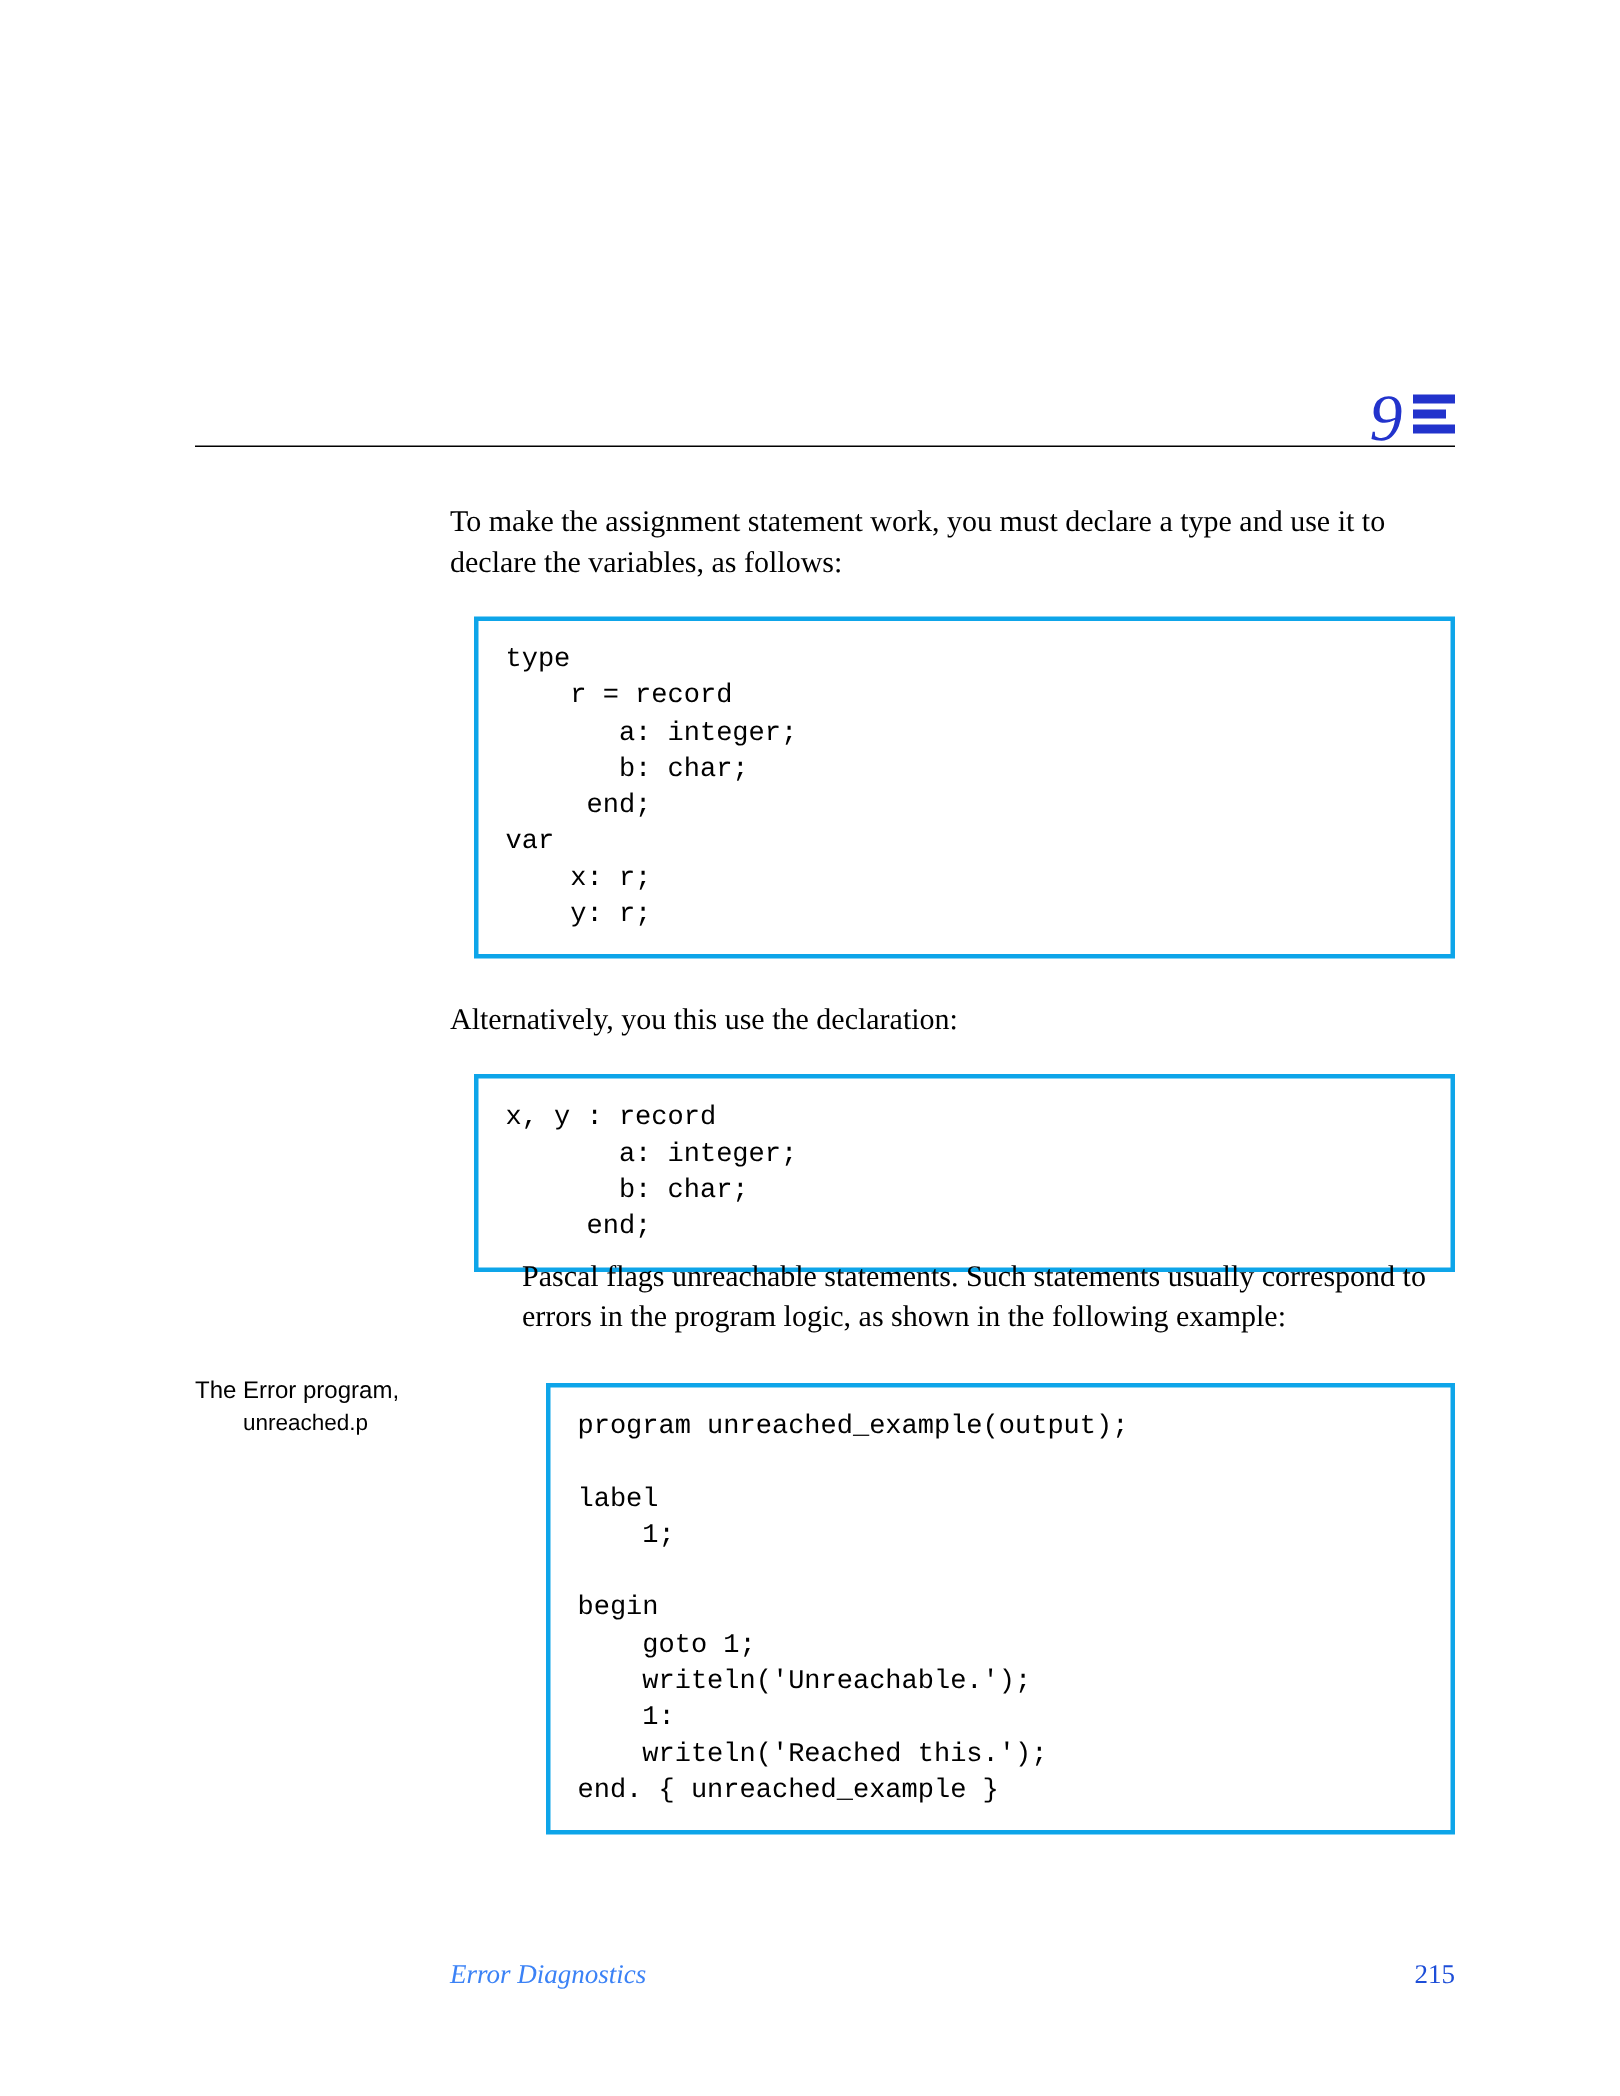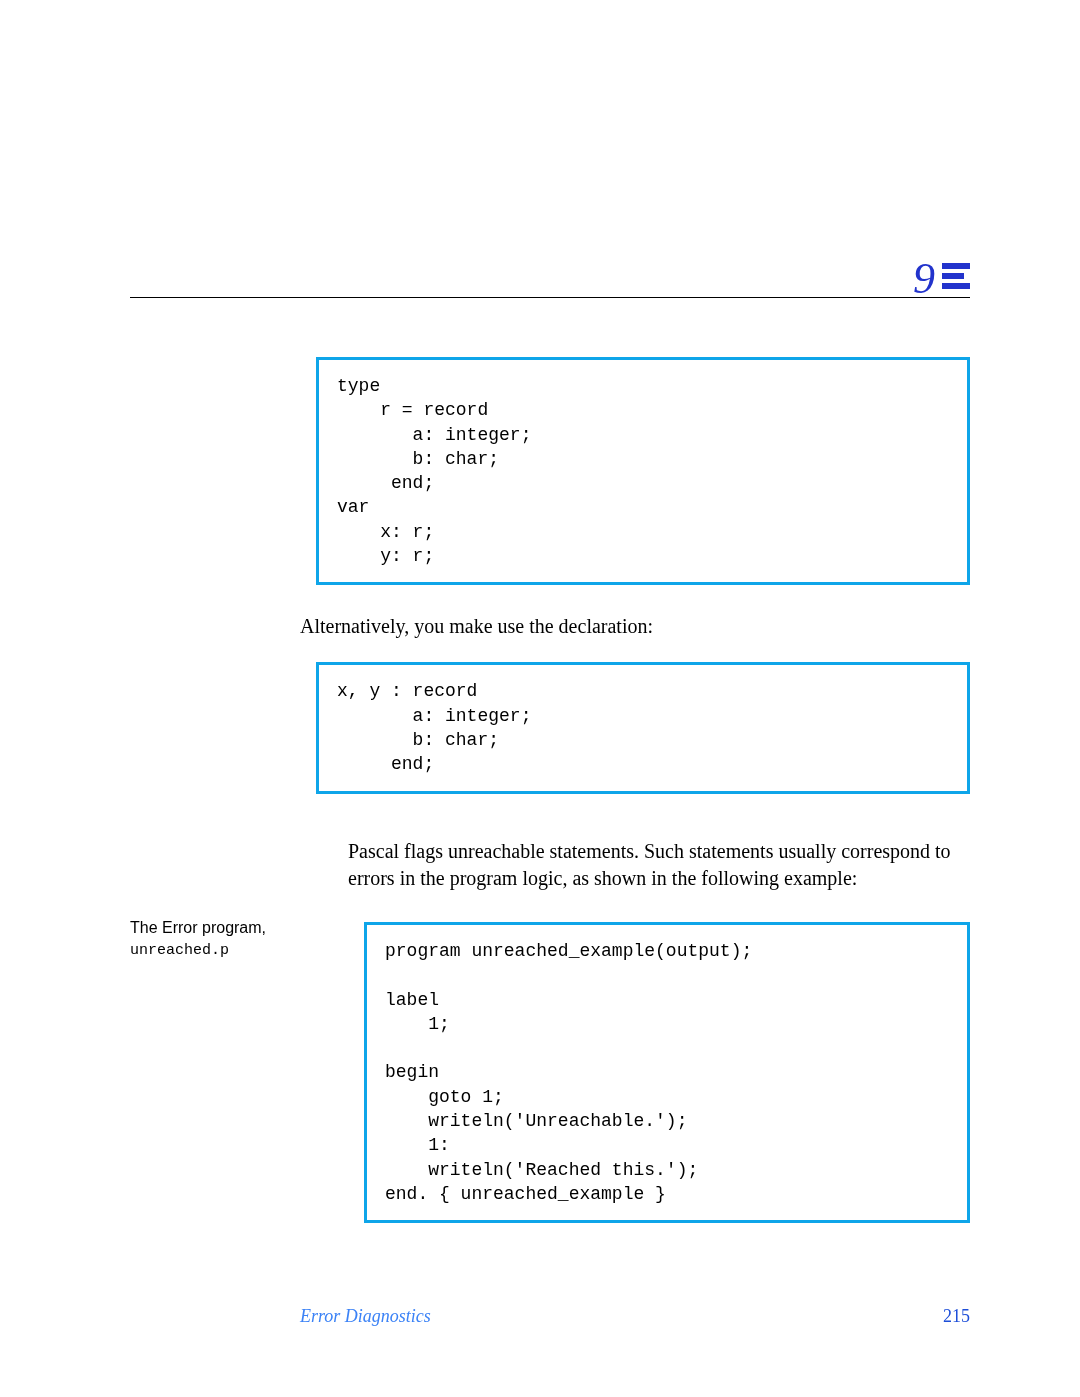--- a/index.html
+++ b/index.html
@@ -10,47 +10,48 @@
   .chapicon { position: absolute; right: 110px; top: 263px; width: 28px; height: 28px; }
   .chapicon .bar { position:absolute; left:0; height:6px; background:#2233cc; }
   .chapicon .b1 { top:0; width:28px; }
   .chapicon .b2 { top:10px; width:22px; }
   .chapicon .b3 { top:20px; width:28px; }
   .content { position: absolute; left: 300px; right: 110px; top: 335px; }
   .content p { font-size: 20px; line-height: 1.35; margin-bottom: 18px; }
   .codebox { border: 3px solid #0ea5e9; padding: 14px 18px; margin: 22px 0 28px 16px; font-family: "Courier New", Courier, monospace; font-size: 18px; line-height: 1.35; white-space: pre; }
   .section-heading { position: absolute; left: 200px; font-style: italic; font-size: 28px; font-family: "Palatino Linotype", Palatino, Georgia, serif; }
   .caption { position: absolute; left: 130px; width: 160px; font-size: 16px; font-family: Helvetica, Arial, sans-serif; line-height: 1.3; }
-  .caption .fname { font-family: Liberation Mono, monospace; font-size: 15px; }
+  .caption .fname { font-family: Liberation Sans, sans-serif; font-size: 15px; margin-left: 32px; }
   .footer-left { position: absolute; left: 300px; bottom: 70px; font-style: italic; color: #3b82f6; font-size: 18px; }
   .footer-right { position: absolute; right: 110px; bottom: 70px; color: #1d4ed8; font-size: 18px; }
 </style>
 </head>
 <body>
 
 <div class="page">
 
   <div class="chapnum">9</div>
   <div class="chapicon">
     <div class="bar b1"></div>
       <div class="bar b2"></div>
       <div class="bar b3"></div>
   </div>
   <div class="rule"></div>
 
   <div class="content">
+    <p>To make the assignment statement work, you must declare a type and use it to declare the variables, as follows:</p>
     <div class="codebox">type
     r = record
        a: integer;
        b: char;
      end;
 var
     x: r;
     y: r;</div>
-    <p>Alternatively, you make use the declaration:</p>
+    <p>Alternatively, you this use the declaration:</p>
     <div class="codebox">x, y : record
        a: integer;
        b: char;
      end;</div>
   </div>
 
 
   <div class="content" style="top:838px;padding-left:48px;">
     <p>Pascal flags unreachable statements.  Such statements usually correspond to errors in the program logic, as shown in the following example:</p>
     <div class="codebox" style="margin-top:30px;">program unreached_example(output);

